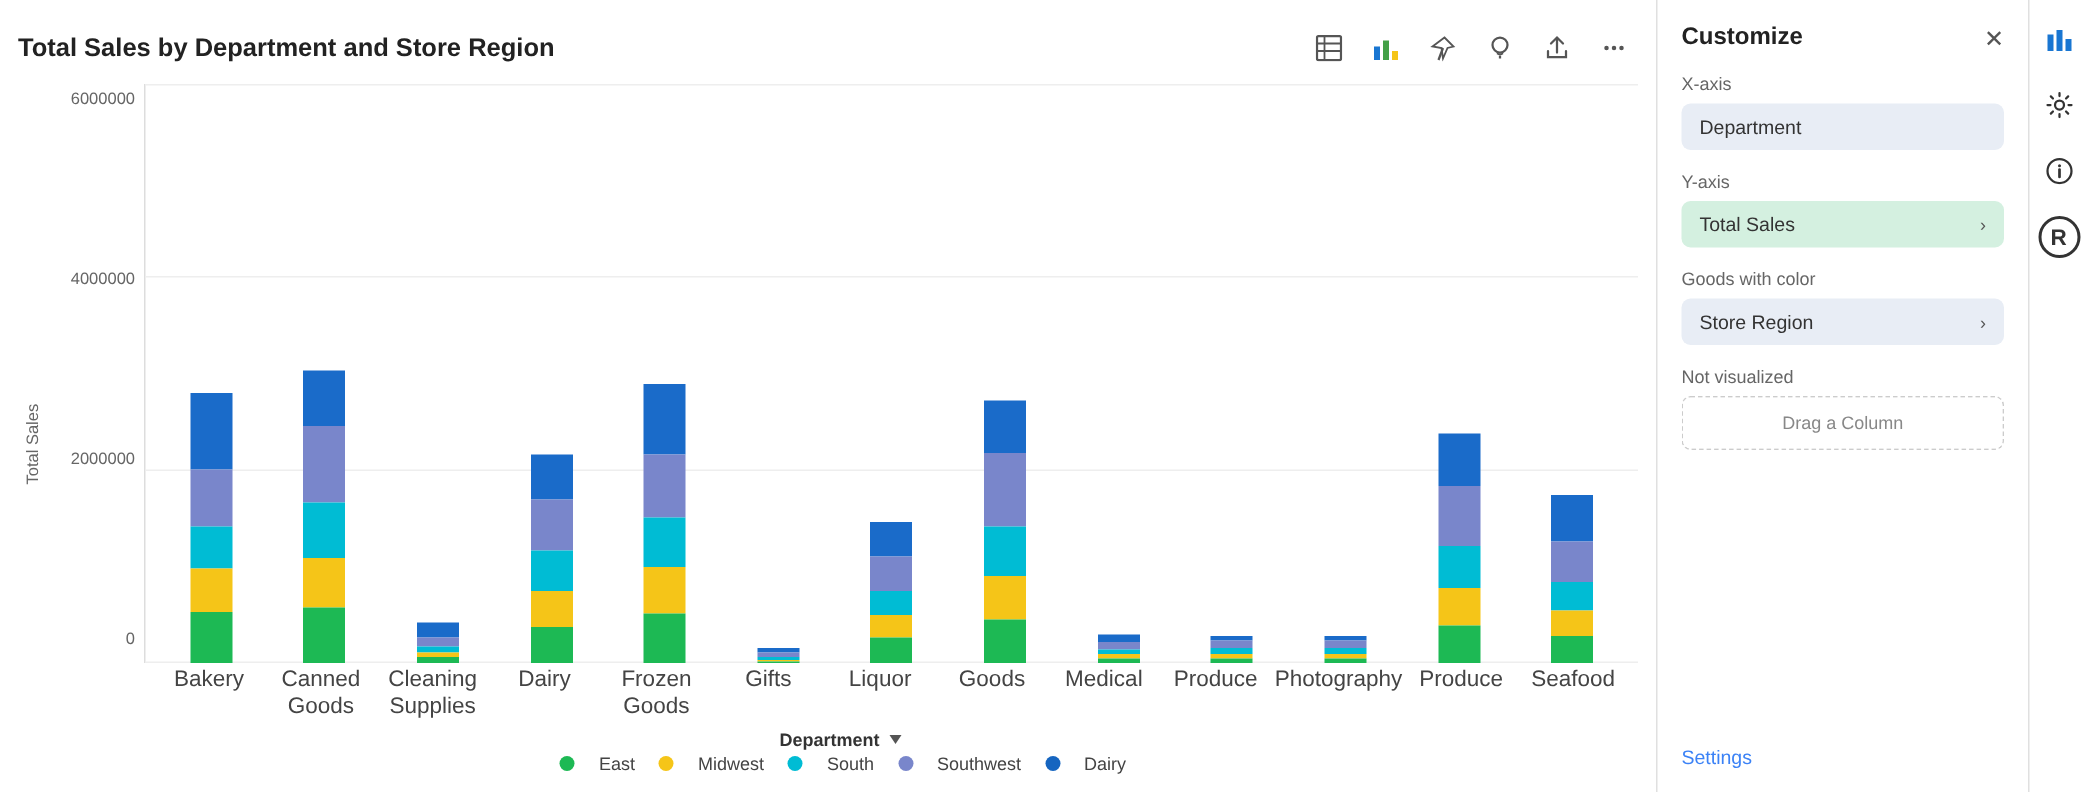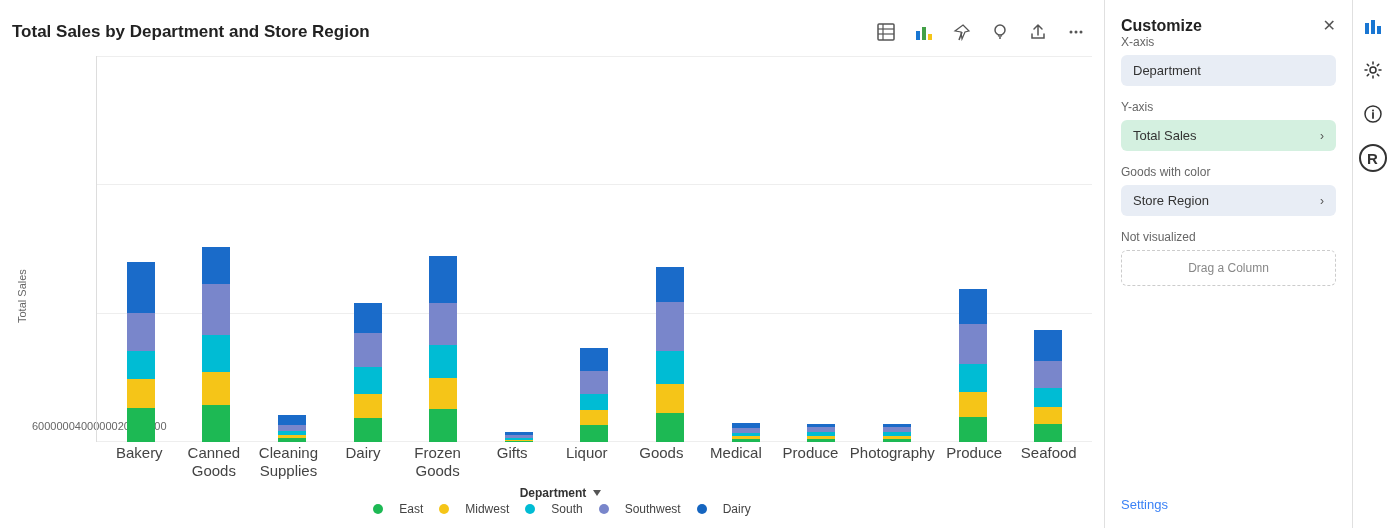--- a/index.html
+++ b/index.html
@@ -13,21 +13,21 @@
     .toolbar-btn { width: 32px; height: 32px; border: none; background: none; cursor: pointer; border-radius: 4px; display: flex; align-items: center; justify-content: center; color: #555; font-size: 16px; }
     
     .chart-with-axes { display: flex; flex: 1; }
     
     .y-axis-label { writing-mode: vertical-rl; transform: rotate(180deg); font-size: 11px; color: #666; display: flex; align-items: center; justify-content: center; padding: 0 4px; margin-top: 20px; }
     
     .chart-inner { flex: 1; display: flex; flex-direction: column; }
     
     .y-axis-and-bars { display: flex; flex: 1; }
     
-    .y-axis { width: 64px; display: flex; flex-direction: row; justify-content: space-between; align-items: flex-end; padding-right: 6px; padding-bottom: 48px; padding-top: 4px; }
+    .y-axis { width: 64px; display: flex; flex-direction: column; justify-content: space-between; align-items: flex-end; padding-right: 6px; padding-bottom: 48px; padding-top: 4px; }
     .y-tick { font-size: 11px; color: #666; }
     
     .bars-container { flex: 1; position: relative; display: flex; flex-direction: column; }
     
     .bars-area { flex: 1; position: relative; border-left: 1px solid #ddd; }
     
     .grid-lines { position: absolute; top: 0; left: 0; right: 0; bottom: 0; display: flex; flex-direction: column; justify-content: space-between; pointer-events: none; }
     .grid-line { width: 100%; border-top: 1px solid #eee; }
     
     .bars-row { position: absolute; bottom: 0; left: 0; right: 0; top: 0; display: flex; align-items: flex-end; padding: 0 8px; gap: 4px; }
@@ -39,21 +39,21 @@
     
     .x-labels { display: flex; padding: 0 8px; gap: 4px; margin-top: 2px; }
     .x-label { flex: 1; text-align: center; font-size: 15px; color: #444; line-height: 1.2; }
     .x-axis-label { text-align: center; font-size: 12px; font-weight: 600; color: #333; margin-bottom: 2px; display: flex; align-items: center; justify-content: center; gap: 4px; }
     .legend-items { display: flex; gap: 16px; align-items: center; justify-content: center; }
     .legend-item { display: flex; align-items: center; gap: 16px; font-size: 12px; color: #444; }
     .legend-dot { width: 10px; height: 10px; border-radius: 50%; }
 
     
     .customize-panel { width: 248px; border-left: 1px solid #e0e0e0; background: #fff; display: flex; flex-direction: column; padding: 16px; position: relative; }
-    .customize-header { display: flex; align-items: center; justify-content: space-between; margin-bottom: 0; }
+    .customize-header { display: flex; justify-content: space-between; margin-bottom: 13px; }
     .customize-title { font-size: 16px; font-weight: 600; color: #222; }
     .close-btn { background: none; border: none; font-size: 16px; cursor: pointer; color: #555; }
     
     .panel-section { margin-bottom: 14px; }
     .section-label { font-size: 12px; color: #666; margin-bottom: 6px; font-weight: 500; }
     .dropdown-btn { width: 100%; background: #e8edf5; border: none; border-radius: 6px; padding: 8px 12px; text-align: left; font-size: 13px; color: #333; cursor: pointer; display: flex; align-items: center; justify-content: space-between; }
     .dropdown-btn.green { background: #d4f0e0; color: #333; }
     .dropdown-chevron { color: #555; font-size: 12px; }
     
     .not-visualized-label { font-size: 12px; color: #666; margin-bottom: 6px; font-weight: 500; }

